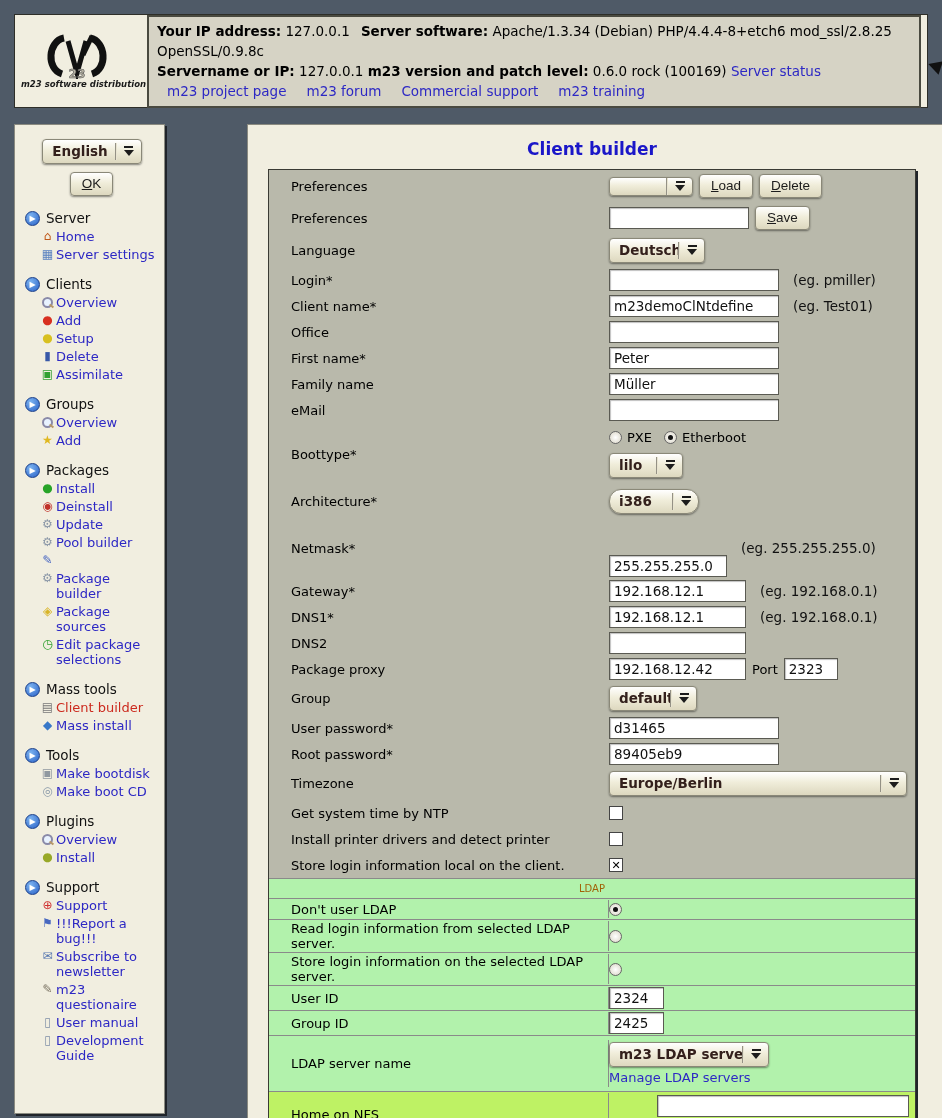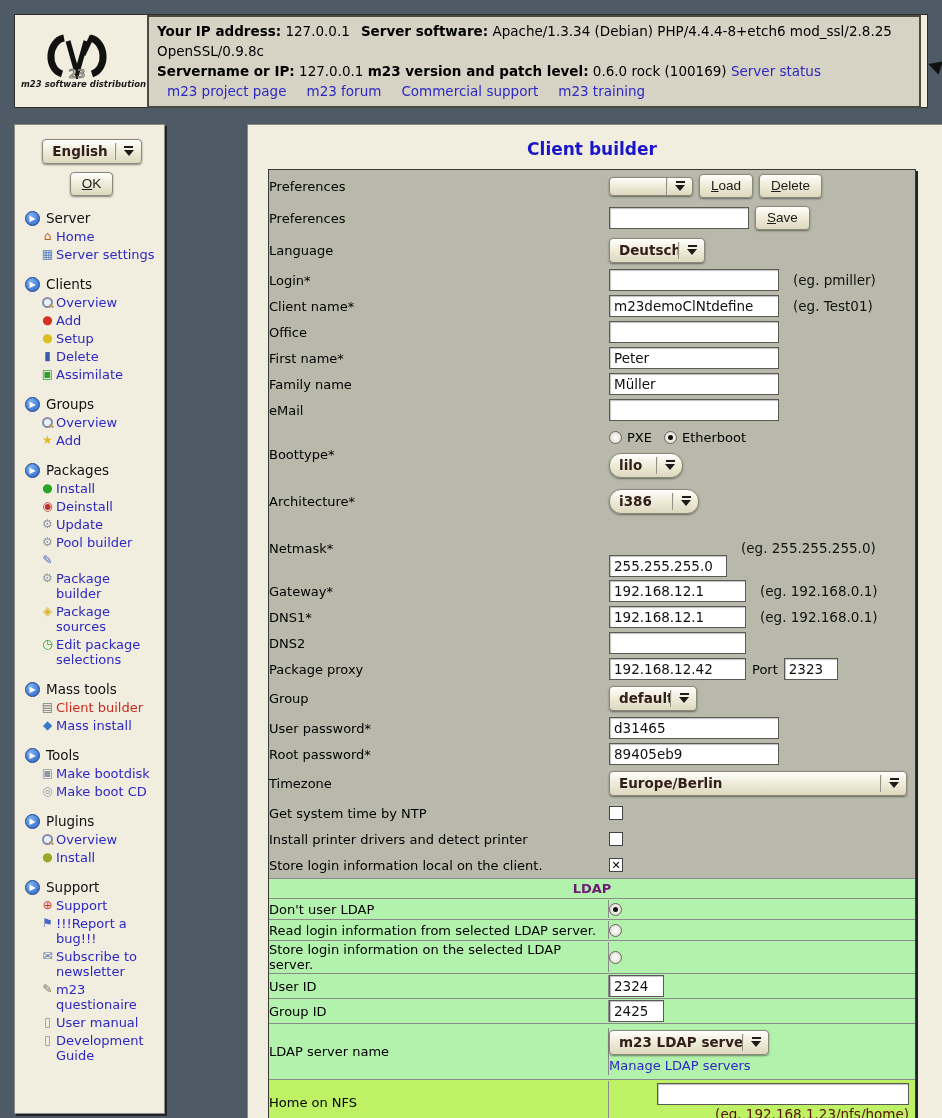--- a/index.html
+++ b/index.html
@@ -110,28 +110,28 @@
     content:""; position:absolute; left:10px; top:10px; width:5px; height:2px;
     background:#b89868; transform:rotate(40deg);
   }
   
   .page-title { text-align:center; font-size:17px; font-weight:bold; color:#1a16c8; margin:2px 0 10px 0; }
   .form-table {
     width:648px; background:#b9b9ab; border:1px solid #3a3a34;
     box-shadow:2px 2px 0 #20242a; padding:0;
   }
   .frow { display:flex; align-items:center; min-height:26px; padding:1px 0; }
-  .frow .fl { flex:0 0 340px; padding-left:0; line-height:15px; }
+  .frow .fl { flex:0 0 340px; padding-left:22px; line-height:15px; }
   .frow .fv { flex:1; padding-right:4px; display:flex; align-items:center; flex-wrap:wrap; gap:6px; }
   .frow.pad { padding:4px 0; }
   .hint { font-size:13.5px; color:#111; margin-left:8px; white-space:nowrap; }
   .frow.ldap-row { background:#b2f2ac; border-top:1px solid #8a8a8a; min-height:21px; }
   .frow.ldap-row .fl { border-right:1px solid #8a8a8a; align-self:stretch; display:flex; align-items:center; }
   .frow.sect-row { background:#b2f2ac; border-top:1px solid #8a8a8a; justify-content:center; min-height:20px; }
-  .sect-title { font-weight:bold; color:#701a75; font-size:13px; }
+  .sect-title { font-weight:normal; color:#a16207; font-size:10px; }
   .frow.nfs-row { background:#bef264; border-top:1px solid #8a8a8a; }
   .frow.nfs-row .fl { border-right:1px solid #8a8a8a; align-self:stretch; display:flex; align-items:center; }
   .nfs-field { display:block; width:100%; text-align:right; padding:2px 2px 2px 0; }
   .nfs-field .tinput { width:252px; display:block; margin-left:auto; }
   .nfs-field .hint { color:#5a1208; display:block; margin-top:1px; }
   .frow.submit-row { justify-content:center; border-top:1px solid #8a8a8a; min-height:40px; }
   .radio-lab { margin-right:12px; display:inline-flex; align-items:center; gap:5px; }
   .stack { display:flex; flex-direction:column; gap:6px; padding:3px 0; }
   .combo-link-stack { display:flex; flex-direction:column; gap:3px; padding:2px 0; }
   .link { color:#2d28c4; cursor:pointer; }
@@ -418,21 +418,21 @@
           <div class="fl">Boottype*</div>
           <div class="fv">
             <div class="stack">
               <div><span class="radio-lab">
                   <span class="radio"></span>
                   <span>PXE</span>
                 </span><span class="radio-lab">
                   <span class="radio checked"></span>
                   <span>Etherboot</span>
                 </span></div>
-              <span class="combo" style="width: 74px; border-radius: 12px;">
+              <span class="combo" style="width: 74px;">
                 <span class="combo-text">lilo</span>
                 <span class="combo-arrow">
                   <i class="bar"></i>
                   <i class="tri"></i>
                 </span>
               </span>
             </div>
           </div>
         </div>
         <div class="frow pad">

